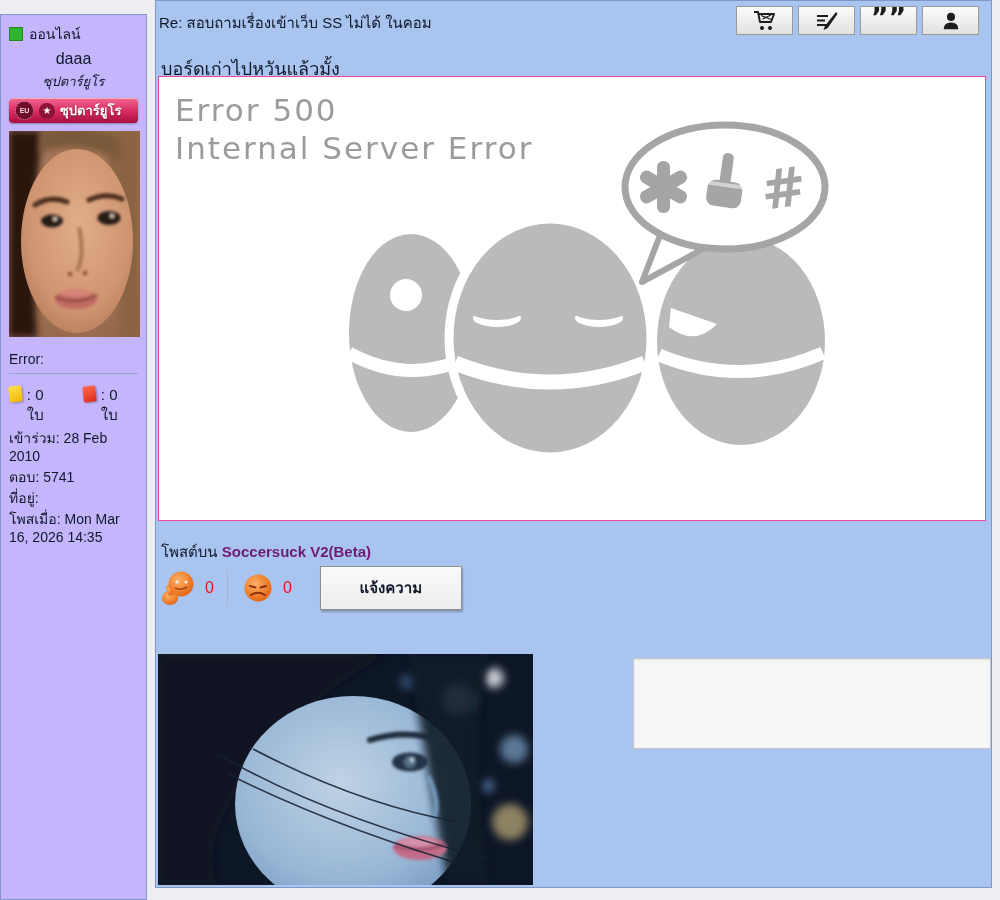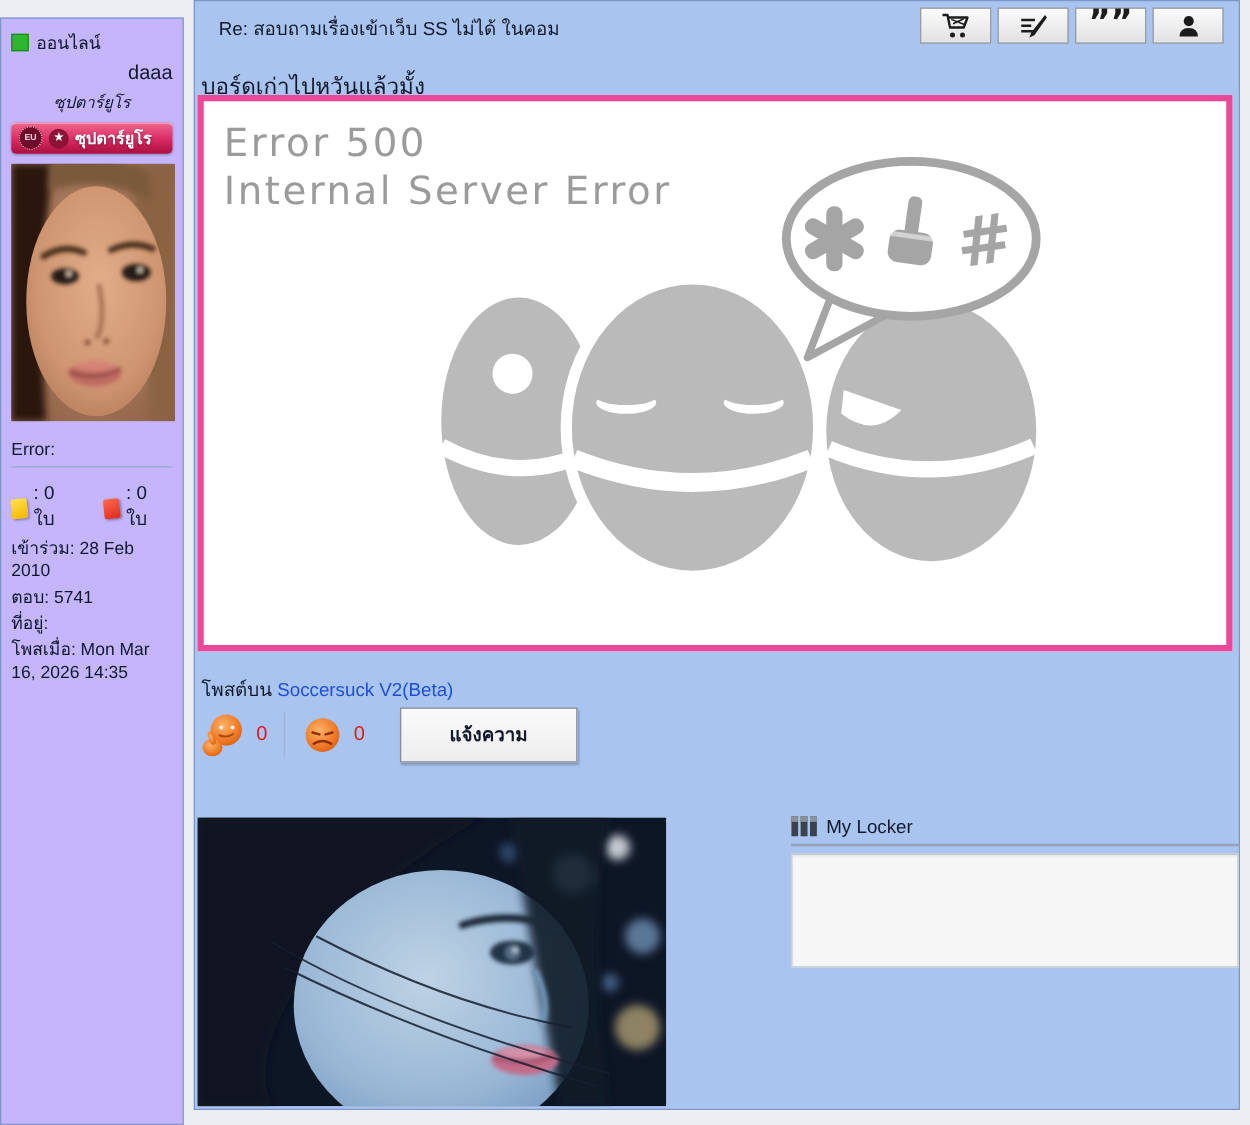--- a/index.html
+++ b/index.html
@@ -4,52 +4,52 @@
 <style>
   html,body{margin:0;padding:0;}
   body{background:#edeef4;font-family:"Liberation Sans","DejaVu Sans",sans-serif;}
   .screen{position:relative;width:1000px;height:900px;background:#edeef4;overflow:hidden;color:#10182b;}
 
   
   .sidebar{position:absolute;left:0;top:14px;width:147px;height:886px;background:#c4b5fd;
            border:1px solid #7e97c6;box-sizing:border-box;padding:6px 8px 0 8px;}
   .online-row{display:flex;align-items:center;gap:6px;font-size:14px;margin-top:2px;}
   .online-sq{width:12px;height:12px;background:#2fb52f;border:1px solid #1d8a1d;display:inline-block;}
-  .username{text-align:right;font-size:16px;margin-top:5px;}
+  .username{text-align:center;font-size:16px;margin-top:5px;}
   .rank{text-align:center;font-style:italic;font-size:13px;margin-top:3px;}
   .badge{margin-top:6px;height:25px;border-radius:4px;display:flex;align-items:center;gap:5px;padding:0 6px;
          background:linear-gradient(180deg,#f0688f 0%,#d92a62 55%,#a80f3e 100%);
          box-shadow:inset 0 1px 0 rgba(255,255,255,.45),0 1px 2px rgba(0,0,0,.3);}
   .eu-emblem{width:19px;height:19px;border-radius:50%;background:#6e0c2a;color:#ffd7e2;font-size:7px;font-weight:bold;
              display:flex;align-items:center;justify-content:center;border:1px dotted #ff9fb8;box-sizing:border-box;flex:0 0 auto;}
   .badge-star{width:16px;height:16px;border-radius:50%;background:#8c1236;color:#fff;font-size:10px;line-height:16px;
               text-align:center;flex:0 0 auto;}
   .badge-text{color:#fff;font-size:13px;font-weight:bold;text-shadow:0 1px 2px rgba(0,0,0,.45);white-space:nowrap;}
   .avatar{margin-top:8px;width:131px;height:206px;display:block;}
   .status-label{margin-top:14px;font-size:14px;}
   .sidebar hr{border:none;border-top:1px solid #93a6c8;margin:6px 0 0 0;}
-  .cards-row{display:flex;align-items:center;gap:5px;font-size:15px;margin-top:12px;}
+  .cards-row{display:flex;align-items:flex-start;gap:5px;font-size:15px;margin-top:12px;}
   .card{width:13px;height:16px;border-radius:2px;display:inline-block;box-shadow:1px 1px 2px rgba(0,0,0,.35);}
   .card.yellow{background:linear-gradient(160deg,#ffe24a,#f2b500);transform:rotate(-6deg);}
   .card.red{background:linear-gradient(160deg,#ff6a50,#dd2c1c);transform:rotate(-6deg);margin-left:14px;}
   .info-line{font-size:14px;line-height:1.28;margin-top:3px;}
 
   
   .main{position:absolute;left:155px;top:0;width:837px;height:888px;background:#a9c5ef;
         border:1px solid #7e97c6;box-sizing:border-box;}
-  .post-title{position:absolute;left:19px;top:10px;font-size:15px;}
+  .post-title{position:absolute;left:3px;top:10px;font-size:15px;}
   .toolbar{position:absolute;top:5px;right:12px;display:flex;gap:5px;}
   .tb-btn{width:57px;height:29px;background:linear-gradient(180deg,#fbfbfb,#e1e1e1);
           border:1px solid #9b9b9b;display:flex;align-items:center;justify-content:center;padding:0;cursor:pointer;}
   .tb-btn svg{display:block;}
   .quote-glyph{font-family:"DejaVu Sans","Liberation Sans",sans-serif;font-weight:bold;font-size:27px;color:#1c1c1c;line-height:10px;height:16px;}
   .post-body-text{position:absolute;left:5px;top:53px;font-size:18px;}
-  .error-box{position:absolute;left:2px;top:75px;width:828px;height:445px;background:#ffffff;border:5px solid #ec4899;box-sizing:border-box;}
+  .error-box{position:absolute;left:2px;top:75px;width:828px;height:445px;background:#ffffff;border:1px solid #ec4899;box-sizing:border-box;}
   .posted-on{position:absolute;left:5px;top:539px;font-size:15px;}
-  .posted-on .link{color:#1d4ed8;cursor:pointer;}
+  .posted-on .link{color:#701a75;cursor:pointer;font-weight:bold;}
   .reactions{position:absolute;left:5px;top:566px;height:42px;display:flex;align-items:center;}
   .rx-count{color:#e01818;font-size:16px;margin-left:8px;}
   .rx-divider{width:1px;height:36px;background:#9fb4da;margin:0 13px;}
   .report-btn{margin-left:28px;width:142px;height:44px;background:linear-gradient(180deg,#fafafa,#ededed);
               border:1px solid #8f8f8f;box-shadow:1px 2px 2px rgba(0,0,0,.25);
               font-size:15px;font-weight:bold;color:#10182b;cursor:pointer;}
   .ban-note{position:absolute;left:5px;top:613px;font-size:15px;}
   .post-photo{position:absolute;left:2px;top:653px;width:375px;height:231px;display:block;}
   .locker{position:absolute;left:477px;top:651px;width:358px;}
   .locker-header{display:flex;align-items:center;gap:7px;font-size:15px;padding-bottom:5px;
@@ -277,32 +277,17 @@
       </g>
       <g stroke="#141a24" stroke-width="1.6" fill="none" opacity="0.85">
         <path d="M60,100 Q160,160 330,205"></path>
         <path d="M70,120 Q180,175 320,215"></path>
         <path d="M95,95 Q200,150 300,168"></path>
       </g>
       <rect width="375" height="231" fill="#2a4a78" opacity="0.12"></rect>
     </svg>
 
     <div class="locker">
-      <div class="locker-header">
-        <svg width="21" height="18" viewBox="0 0 21 18">
-          <g fill="#39424e">
-            <rect x="0" y="1" width="5.5" height="16"></rect>
-            <rect x="7.5" y="1" width="5.5" height="16"></rect>
-            <rect x="15" y="1" width="5.5" height="16"></rect>
-          </g>
-          <g fill="#8a929e">
-            <rect x="0" y="1" width="5.5" height="4.5"></rect>
-            <rect x="7.5" y="1" width="5.5" height="4.5"></rect>
-            <rect x="15" y="1" width="5.5" height="4.5"></rect>
-          </g>
-        </svg>
-        <span>My Locker</span>
-      </div>
       <div class="locker-box"></div>
     </div>
 
   </div>
 </div>
 
 </body></html>

